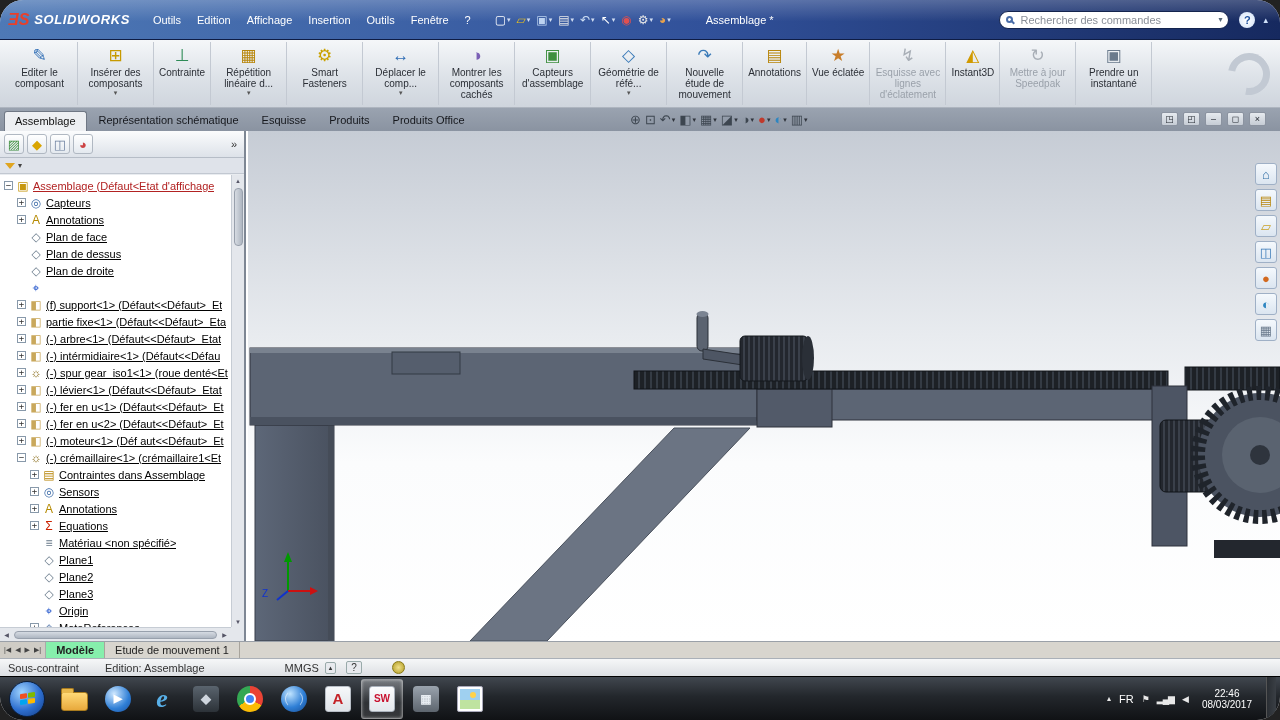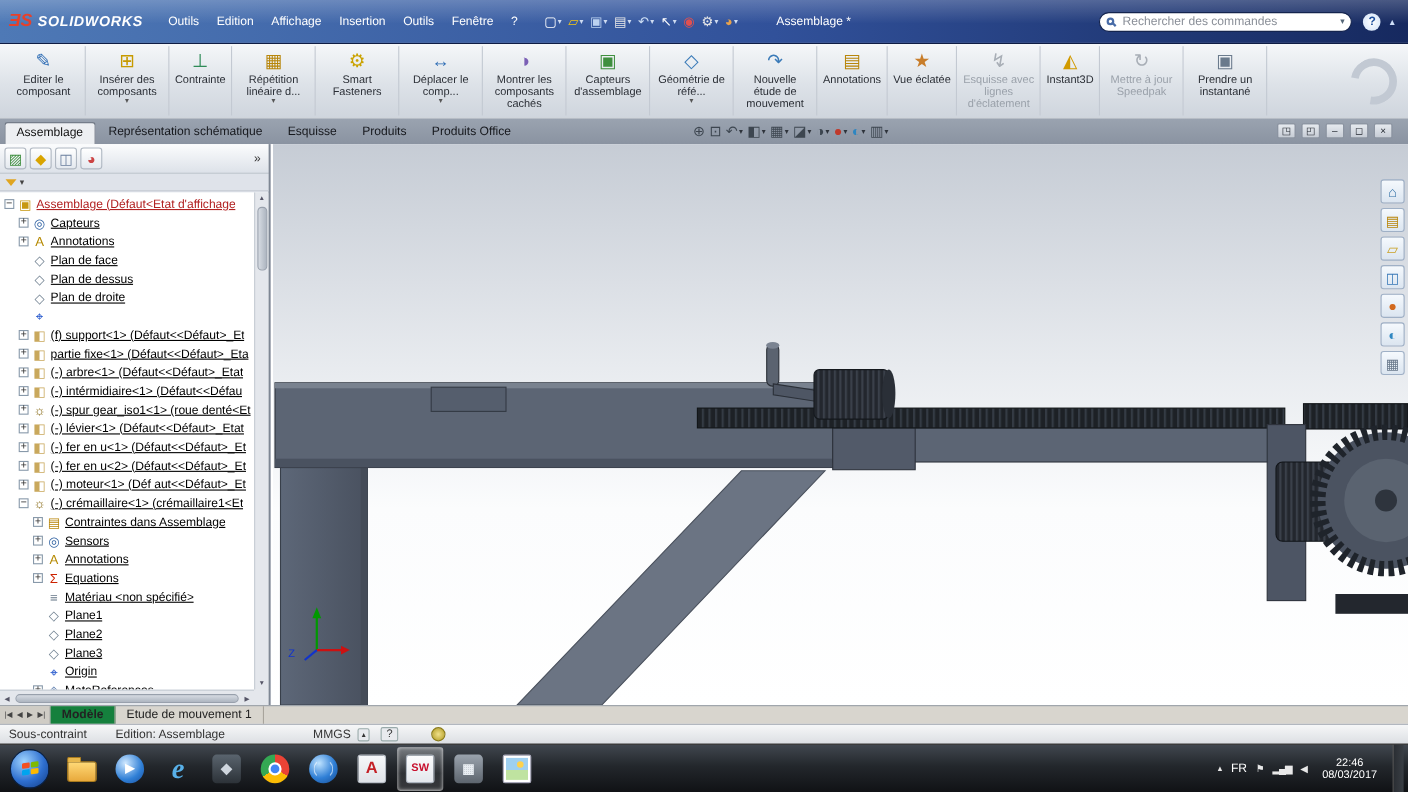--- a/index.html
+++ b/index.html
@@ -1,18 +1,18 @@
 <!DOCTYPE html>
 <html lang="fr"><head>
 <meta charset="utf-8">
 <style>
   html,body{margin:0;padding:0;background:#222;}
   *{box-sizing:border-box;}
   .screen{position:relative;width:1280px;height:720px;overflow:hidden;
-          font-family:"Liberation Sans",sans-serif;background:#fff;-webkit-font-smoothing:antialiased;}
+          font-family:"Liberation Sans",sans-serif;background:#fff;border-radius:23px;-webkit-font-smoothing:antialiased;}
 
   
   .titlebar{position:absolute;top:0;left:0;right:0;height:40px;display:flex;align-items:center;
     padding:0 8px;gap:2px;color:#fff;
     background:linear-gradient(180deg,rgba(255,255,255,.22),rgba(255,255,255,0) 55%),
                linear-gradient(90deg,#4e79b6,#31519a 55%,#16295f);
     border-bottom:1px solid #0e1c44;}
   .brand{display:flex;align-items:center;gap:5px;margin-right:14px;}
   .brand-mark{color:#e8402a;font-weight:bold;font-style:italic;font-size:16px;}
   .brand-name{font-style:italic;font-weight:bold;font-size:13px;letter-spacing:.6px;}
@@ -97,21 +97,21 @@
   .taskpane{position:absolute;right:3px;top:32px;display:flex;flex-direction:column;gap:4px;}
   .tp-btn{width:22px;height:22px;display:flex;align-items:center;justify-content:center;font-size:13px;
     background:linear-gradient(#f5f9fd,#dbe5f0);border:1px solid #9fb0c6;border-radius:3px;}
 
   
   .modeltabs{position:absolute;top:641px;left:0;right:0;height:17px;background:#d8d5ce;border-top:1px solid #9aa0a8;
     display:flex;align-items:stretch;font-size:11px;}
   .mt-nav{display:flex;align-items:center;padding:0 3px;gap:2px;background:#cfccc5;border-right:1px solid #aaa;}
   .mt-nav-btn{font-size:7px;color:#444;padding:0 1px;}
   .mtab{display:flex;align-items:center;padding:0 10px;border-right:1px solid #a8a49c;color:#222;white-space:nowrap;}
-  .mtab.active{background:#15803d;font-weight:bold;}
+  .mtab.active{background:#86efac;font-weight:bold;}
 
   
   .statusbar{position:absolute;top:658px;left:0;right:0;height:18px;
     background:linear-gradient(#f6f7f8,#dcdfe3);border-top:1px solid #aab0b8;
     display:flex;align-items:center;font-size:11px;color:#333;padding:0 8px;}
   .sb-left{flex:1;}
   .sb-constraint{margin-right:26px;}
   .sb-mode{margin-right:80px;}
   .sb-units{margin-right:6px;}
   .sb-units-caret{font-size:7px;border:1px solid #9aa;background:#e8eaee;padding:1px 3px;border-radius:2px;margin-right:10px;}

